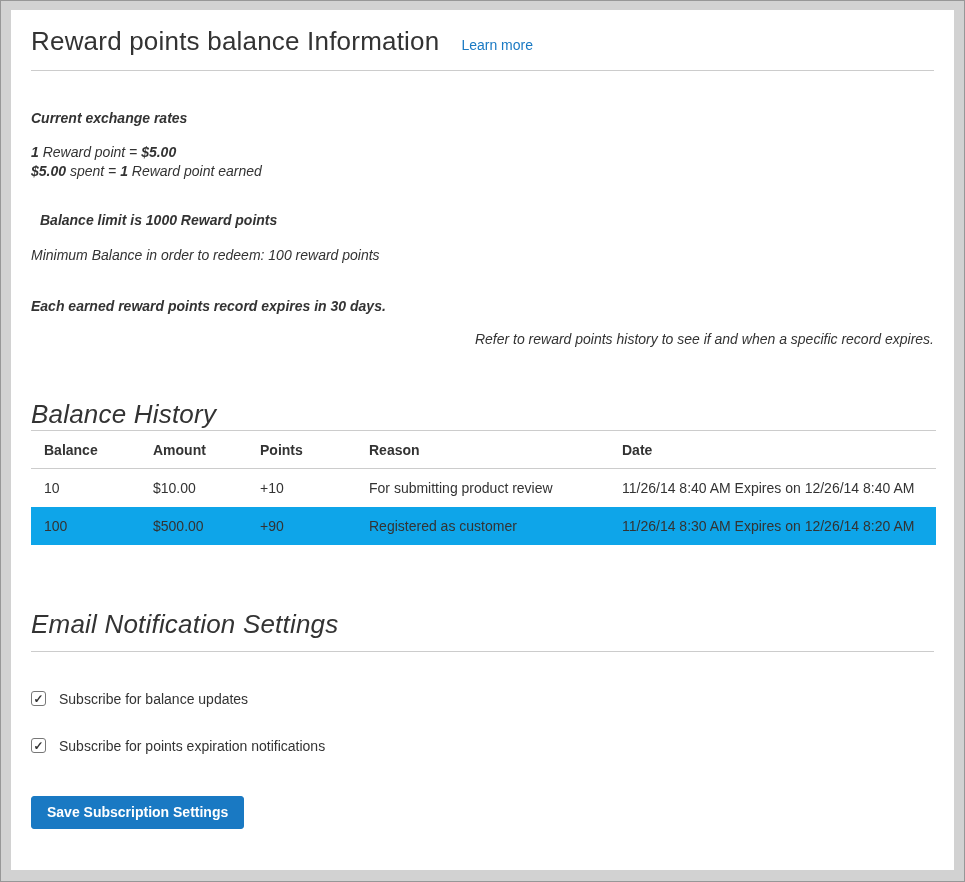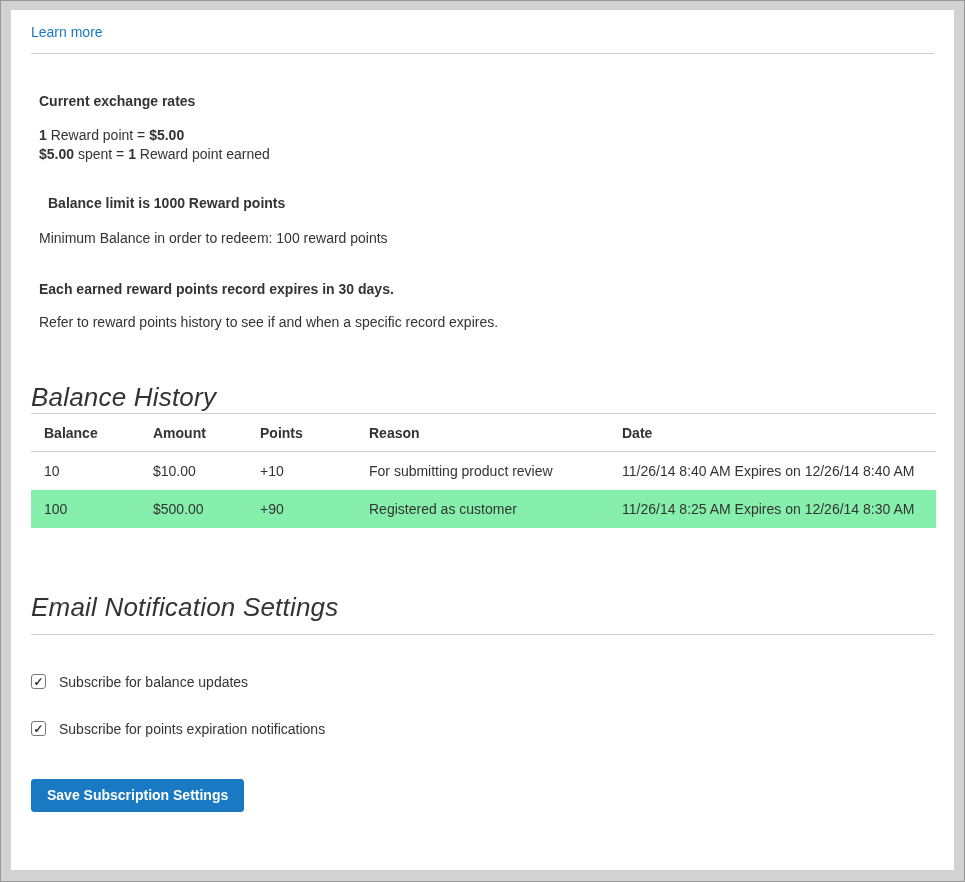--- a/index.html
+++ b/index.html
@@ -42,28 +42,28 @@
     border: none;
     border-top: 1px solid #cccccc;
     margin: 13px 0 0 0;
   }
   
   .balance-summary {
     margin: 27px 0 0 0;
     font-size: 18px;
     font-weight: 400;
   }
-  .p14 { font-size: 14px; margin: 8px; line-height: 19px; }
+  .p14 { font-size: 14px; margin: 0; line-height: 19px; font-style: italic; }
   .bold { font-weight: 700; }
   .exchange-heading { margin-top: 38px; }
   .rates { margin-top: 15px; }
   .balance-limit { margin-top: 30px; padding-left: 9px; }
   .min-balance { margin-top: 16px; }
   .expiry-bold { margin-top: 32px; }
-  .expiry-note { margin-top: 14px; }
+  .expiry-note { margin-top: 14px; text-align: right; }
   
   .section-title {
     margin: 0;
     font-size: 26px;
     font-weight: 400;
     color: #333;
     letter-spacing: 0.2px;
     font-style: italic;
   }
   .history-title { margin-top: 50px; }
@@ -82,21 +82,21 @@
   }
   table.history th {
     font-weight: 700;
     border-bottom: 1px solid #cccccc;
   }
   .col-balance { width: 109px; }
   .col-amount  { width: 107px; }
   .col-points  { width: 109px; }
   .col-reason  { width: 253px; }
   .col-date    { width: auto; }
-  tr.row-alt td { background: #86efac; }
+  tr.row-alt td { background: #0ea5e9; }
   
   .email-title { margin-top: 64px; }
   .divider-2 { margin-top: 11px; }
   .checkbox-row {
     display: flex;
     align-items: center;
     gap: 13px;
     font-size: 14px;
   }
   .checkbox-row-1 { margin-top: 39px; }
@@ -130,20 +130,21 @@
     padding: 7px 15px 8px 15px;
     cursor: pointer;
   }
 </style>
 </head>
 <body>
 
 <div class="card">
 
   <div class="card-header">
+    <h1 class="page-title">Reward points balance Information</h1>
     <a class="learn-more">Learn more</a>
   </div>
   <hr class="divider">
 
 
   <p class="p14 bold exchange-heading">Current exchange rates</p>
 
   <div class="p14 rates">
     <div><span class="bold">1</span><span> Reward point = </span><span class="bold">$5.00</span></div>
     <div><span class="bold">$5.00</span><span> spent = </span><span class="bold">1</span><span> Reward point earned</span></div>
@@ -173,21 +174,21 @@
         <td>$10.00</td>
         <td>+10</td>
         <td>For submitting product review</td>
         <td>11/26/14 8:40 AM Expires on 12/26/14 8:40 AM</td>
       </tr>
       <tr class="row-alt">
         <td>100</td>
         <td>$500.00</td>
         <td>+90</td>
         <td>Registered as customer</td>
-        <td>11/26/14 8:25 AM Expires on 12/26/14 8:30 AM</td>
+        <td>11/26/14 8:30 AM Expires on 12/26/14 8:20 AM</td>
       </tr>
     </tbody>
   </table>
 
   <h2 class="section-title email-title">Email Notification Settings</h2>
   <hr class="divider divider-2">
 
   <div class="checkbox-row checkbox-row-1">
     <span class="checkbox">✓</span>
     <span class="checkbox-label">Subscribe for balance updates</span>

